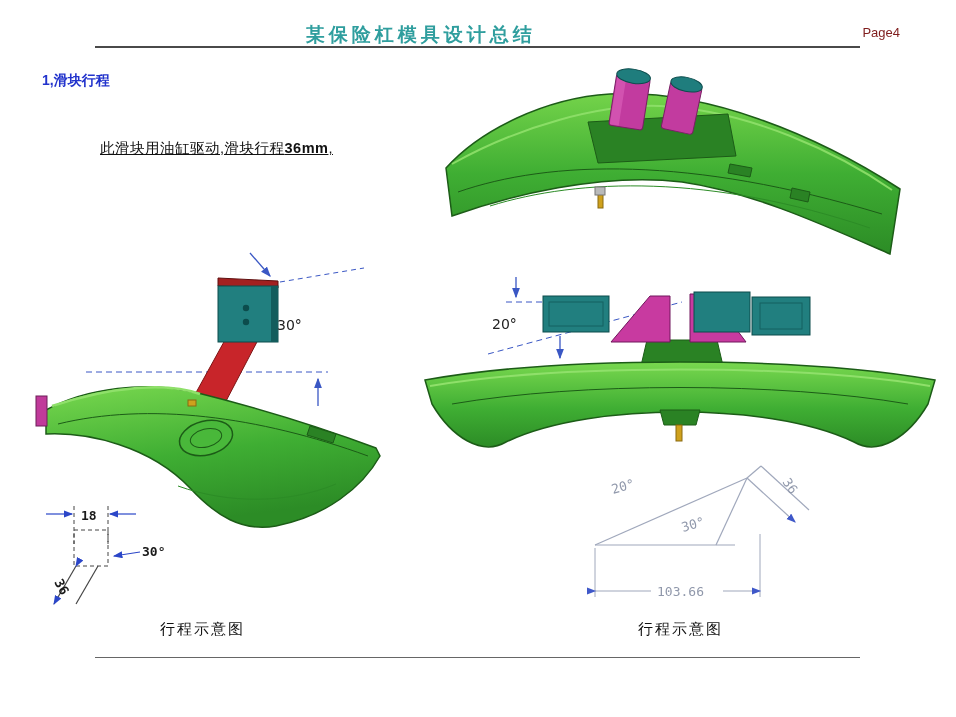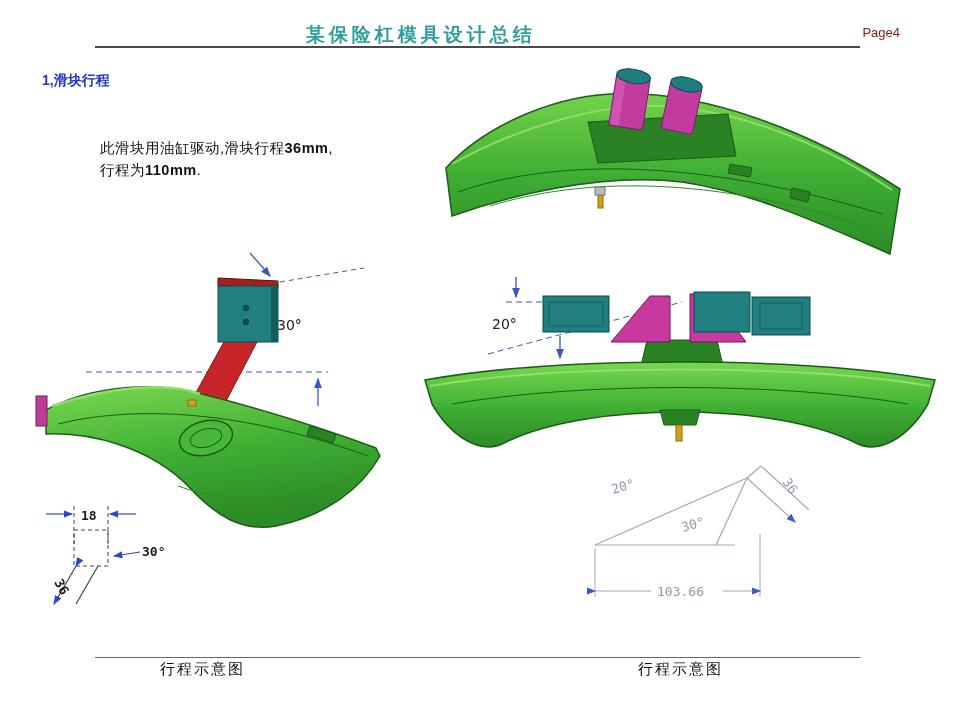--- a/index.html
+++ b/index.html
@@ -27,28 +27,28 @@
   .rule-bottom{ position:absolute; top:657px; left:95px; width:765px; height:1px; background:#666; }
 
   .section-heading {
     position:absolute; top:72px; left:42px;
     color:#2233cc; font-weight:bold; font-size:14px;
   }
   .body-text {
     position:absolute; top:137px; left:100px;
     font-size:14.5px; color:#111; line-height:22px;
     letter-spacing:0.5px;
+    text-decoration:underline;
   }
   .body-text b { font-weight:bold; }
 
   .caption {
     position:absolute; font-size:15px; color:#111;
     letter-spacing:2px;
     font-family:"Liberation Serif", serif;
-    margin-top:40px;
   }
   .caption-left  { top:620px; left:160px; }
   .caption-right { top:620px; left:638px; }
 
   .gfx { position:absolute; }
   #gfx-iso     { left:430px; top:64px;  width:495px; height:218px; }
   #gfx-side    { left:28px;  top:248px; width:385px; height:300px; }
   #gfx-front   { left:410px; top:272px; width:540px; height:205px; }
   #gfx-sk-left { left:40px;  top:498px; width:175px; height:125px; }
   #gfx-sk-right{ left:575px; top:452px; width:265px; height:155px; }
@@ -67,21 +67,20 @@
 
 <div class="slide">
 
   <div class="page-title">某保险杠模具设计总结</div>
   <div class="page-num">Page4</div>
   <div class="rule-top"></div>
 
   <div class="section-heading">1,滑块行程</div>
   <div class="body-text">
       <div><span>此滑块用油缸驱动,滑块行程</span><b>36mm</b><span>,</span></div>
-      <div><span>行程为</span><b>110mm</b><span>.</span></div>
     </div>
 
   <div class="gfx" id="gfx-iso">
     <svg width="495" height="218" viewBox="0 0 495 218">
       <defs>
         <linearGradient id="g-iso" x1="0" y1="0" x2="0" y2="1">
           <stop offset="0" stop-color="#74d34a"></stop>
           <stop offset="0.5" stop-color="#3fae33"></stop>
           <stop offset="1" stop-color="#2c8c26"></stop>
         </linearGradient>

